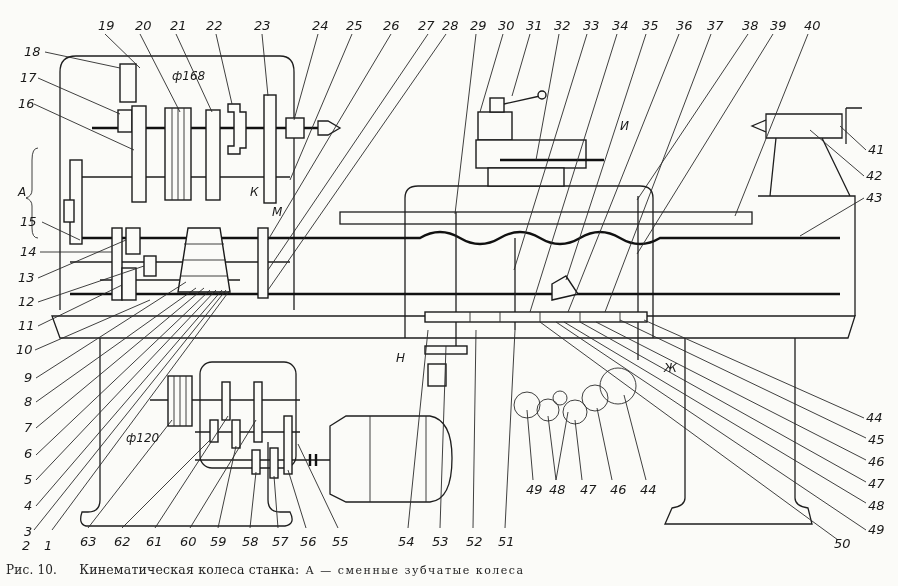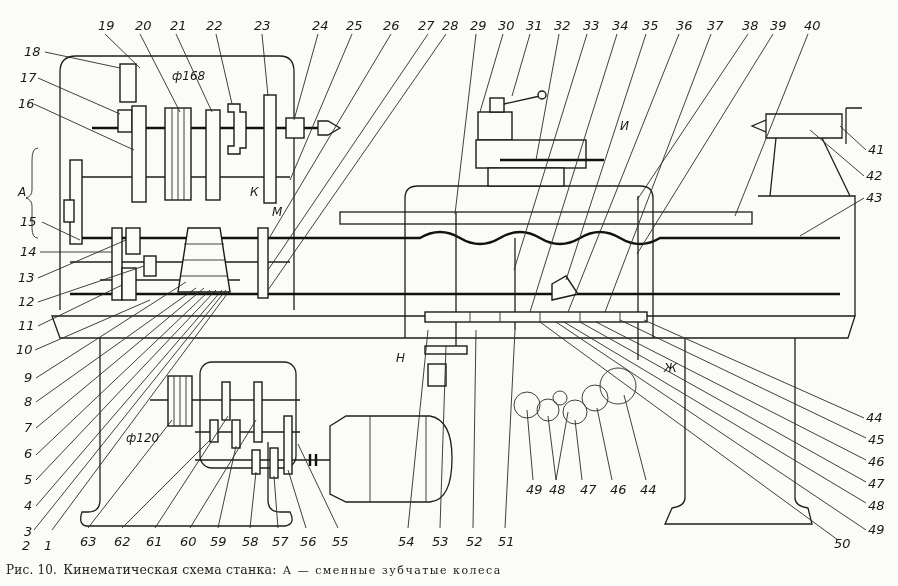--- a/index.html
+++ b/index.html
@@ -5,21 +5,21 @@
   html,body{margin:0;padding:0;background:#fbfbf8;}
   body{width:898px;height:586px;position:relative;overflow:hidden;font-family:"DejaVu Sans",sans-serif;}
   svg{position:absolute;left:0;top:0;}
   .ln{stroke:#1e1e1e;fill:none;stroke-width:1.3;}
   .thk{stroke:#111;fill:none;stroke-width:2.4;}
   .thin{stroke:#2a2a2a;fill:none;stroke-width:0.9;}
   .gear{stroke:#1a1a1a;fill:#fbfbf8;stroke-width:1.4;}
   .num{font-family:"DejaVu Sans",sans-serif;font-style:italic;font-size:13px;fill:#1a1a1a;}
   .let{font-family:"DejaVu Sans",sans-serif;font-style:italic;font-size:12px;fill:#1a1a1a;}
   .caption{position:absolute;left:6px;top:562px;font-family:"DejaVu Serif",serif;font-size:12.5px;color:#222;letter-spacing:0.2px;white-space:nowrap;}
-  .caption .fig{font-size:12px;margin-right:2px;}
+  .caption .fig{font-size:12px;margin-right:18px;}
   .caption .note{font-size:11px;margin-left:2px;letter-spacing:1.5px;}
 </style>
 </head>
 <body>
 
 <svg width="898" height="586" viewBox="0 0 898 586" xmlns="http://www.w3.org/2000/svg">
 
   <path class="ln" d="M60 310 L60 72 Q60 56 76 56 L280 56 Q294 56 294 72 L294 310"></path>
 
   <path class="ln" d="M52 316 L855 316 L848 338 L60 338 Z"></path>
@@ -285,15 +285,15 @@
   <text class="let" x="620" y="130">И</text>
   <text class="let" x="396" y="362">Н</text>
   <text class="let" x="664" y="372">Ж</text>
 
   <text class="let" x="172" y="80">ф168</text>
   <text class="let" x="126" y="442">ф120</text>
 </svg>
 
 <div class="caption">
   <span class="fig">Рис. 10.</span>
-  <span>Кинематическая схема станка:</span>
+  <span>Кинематическая колеса станка:</span>
   <span class="note"><span>А</span> <span>— сменные зубчатые колеса</span></span>
 </div>
 
 </body></html>

